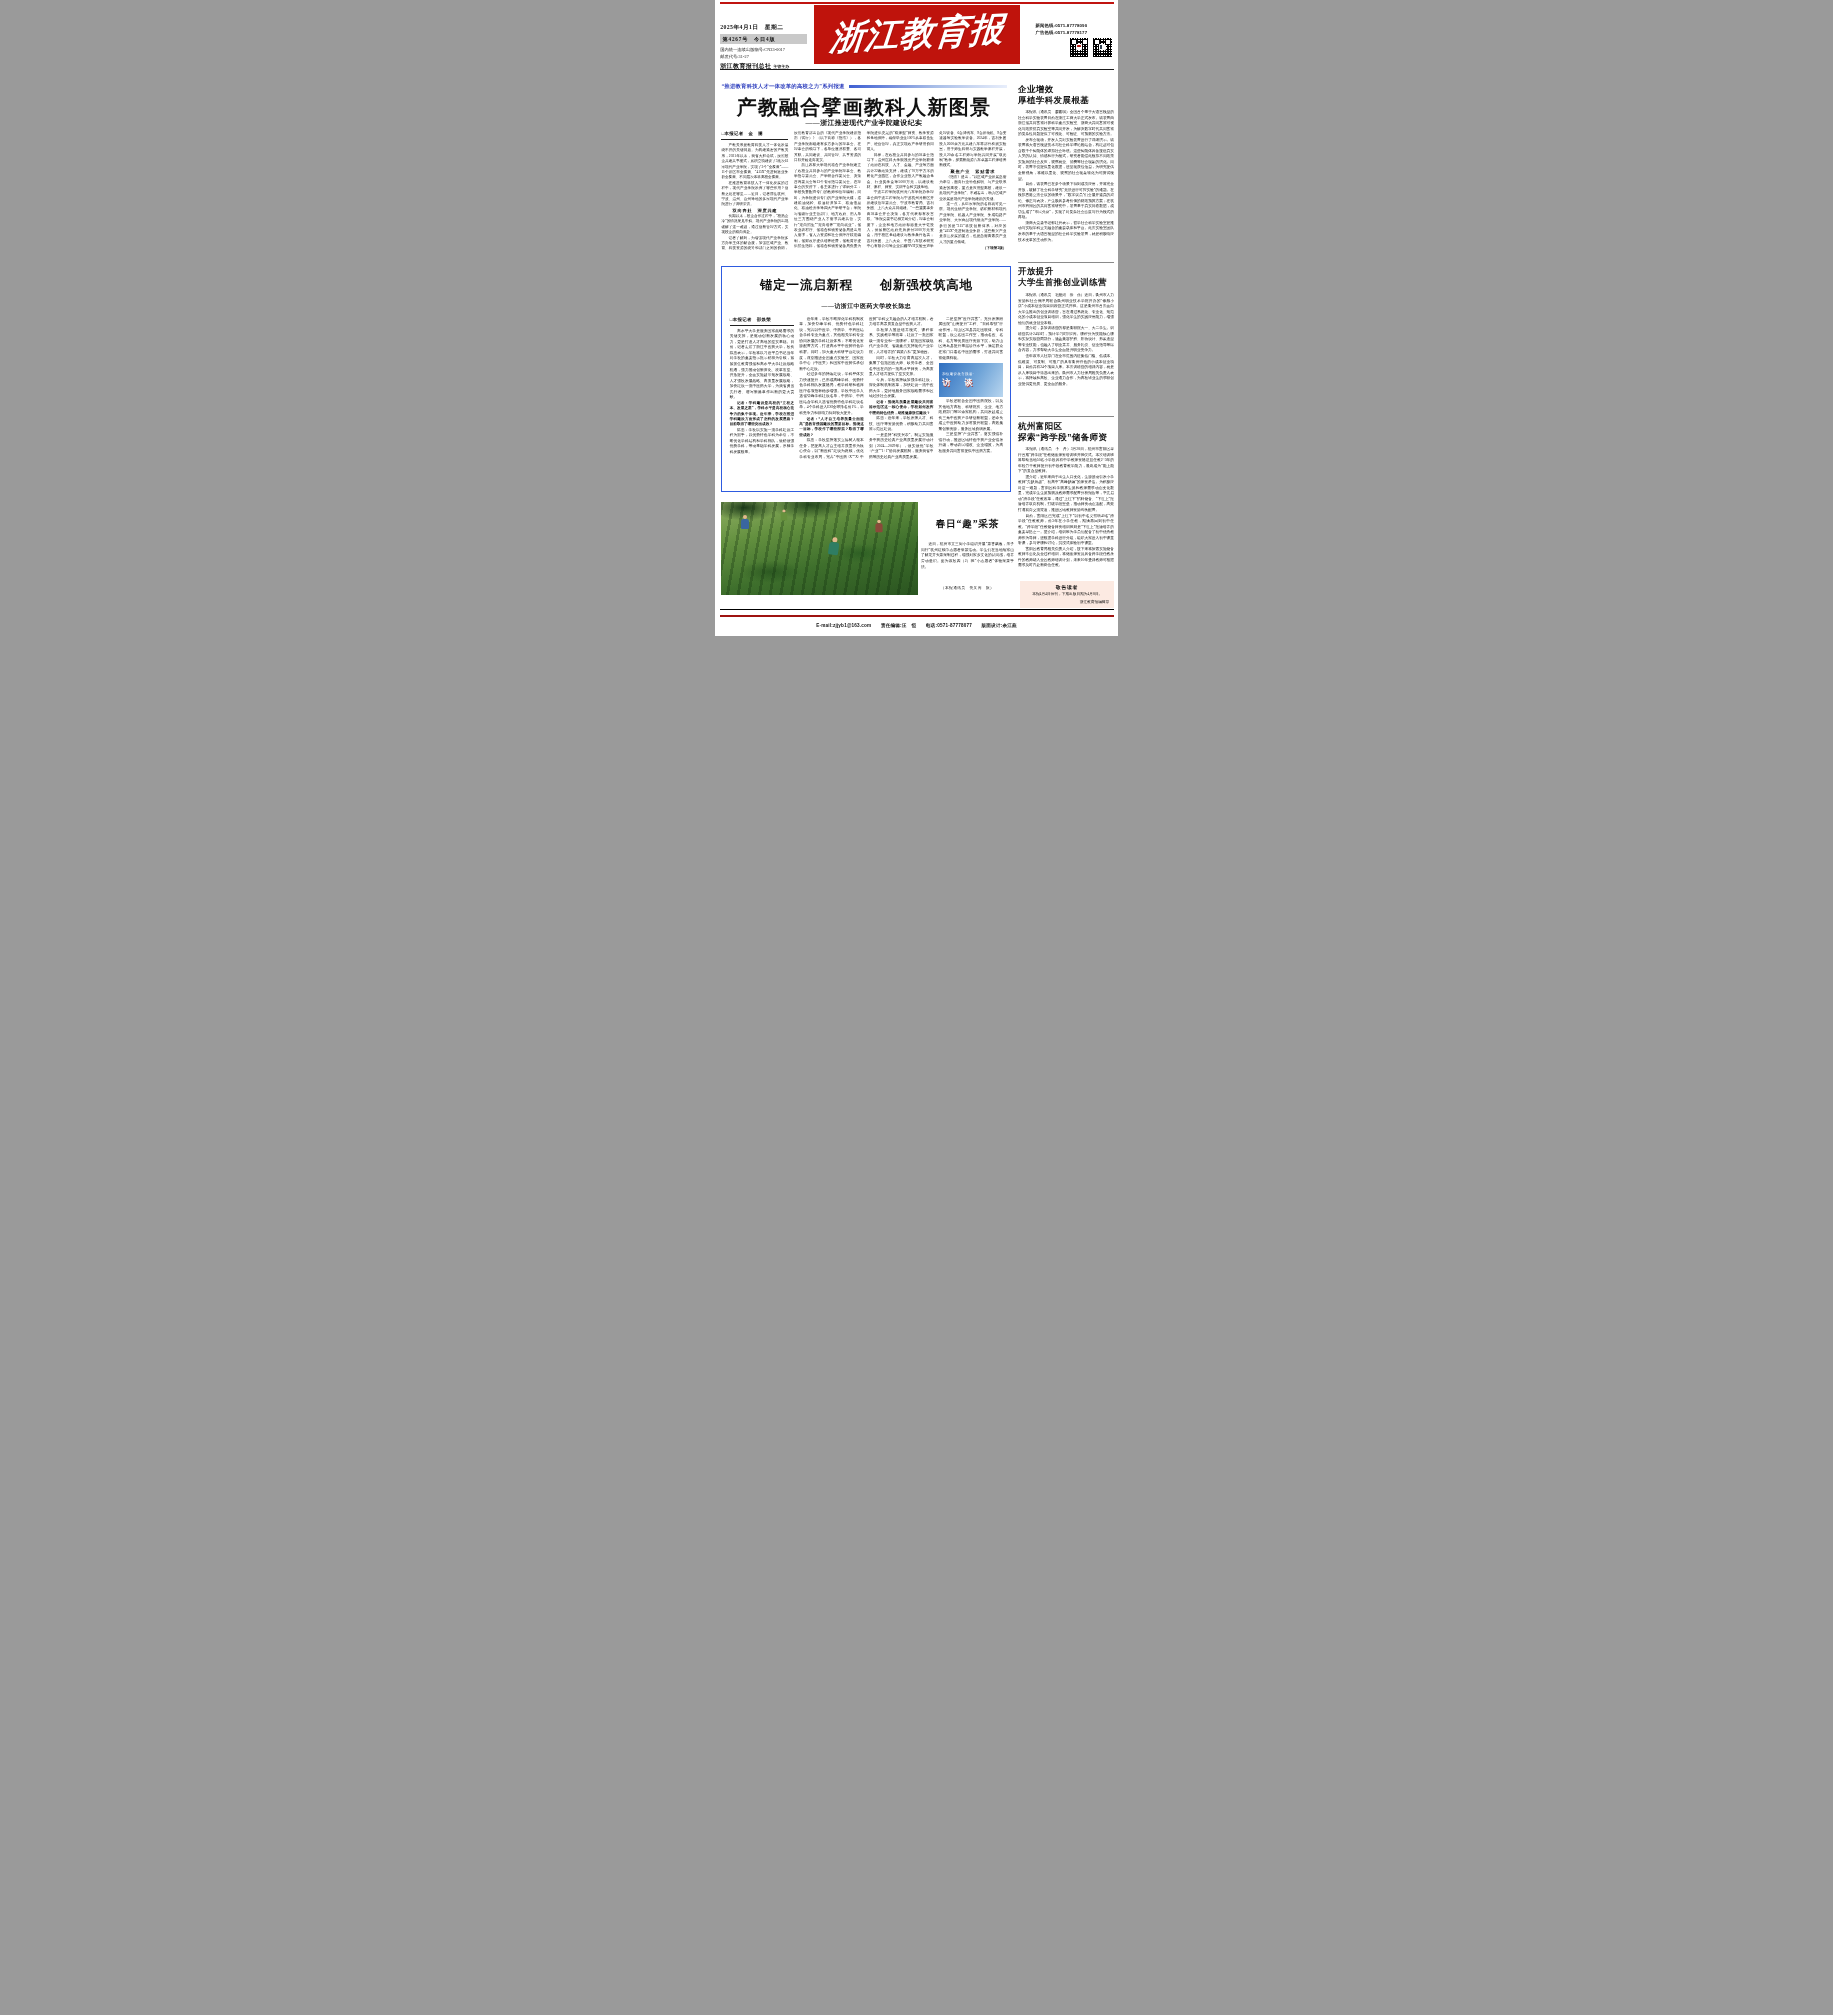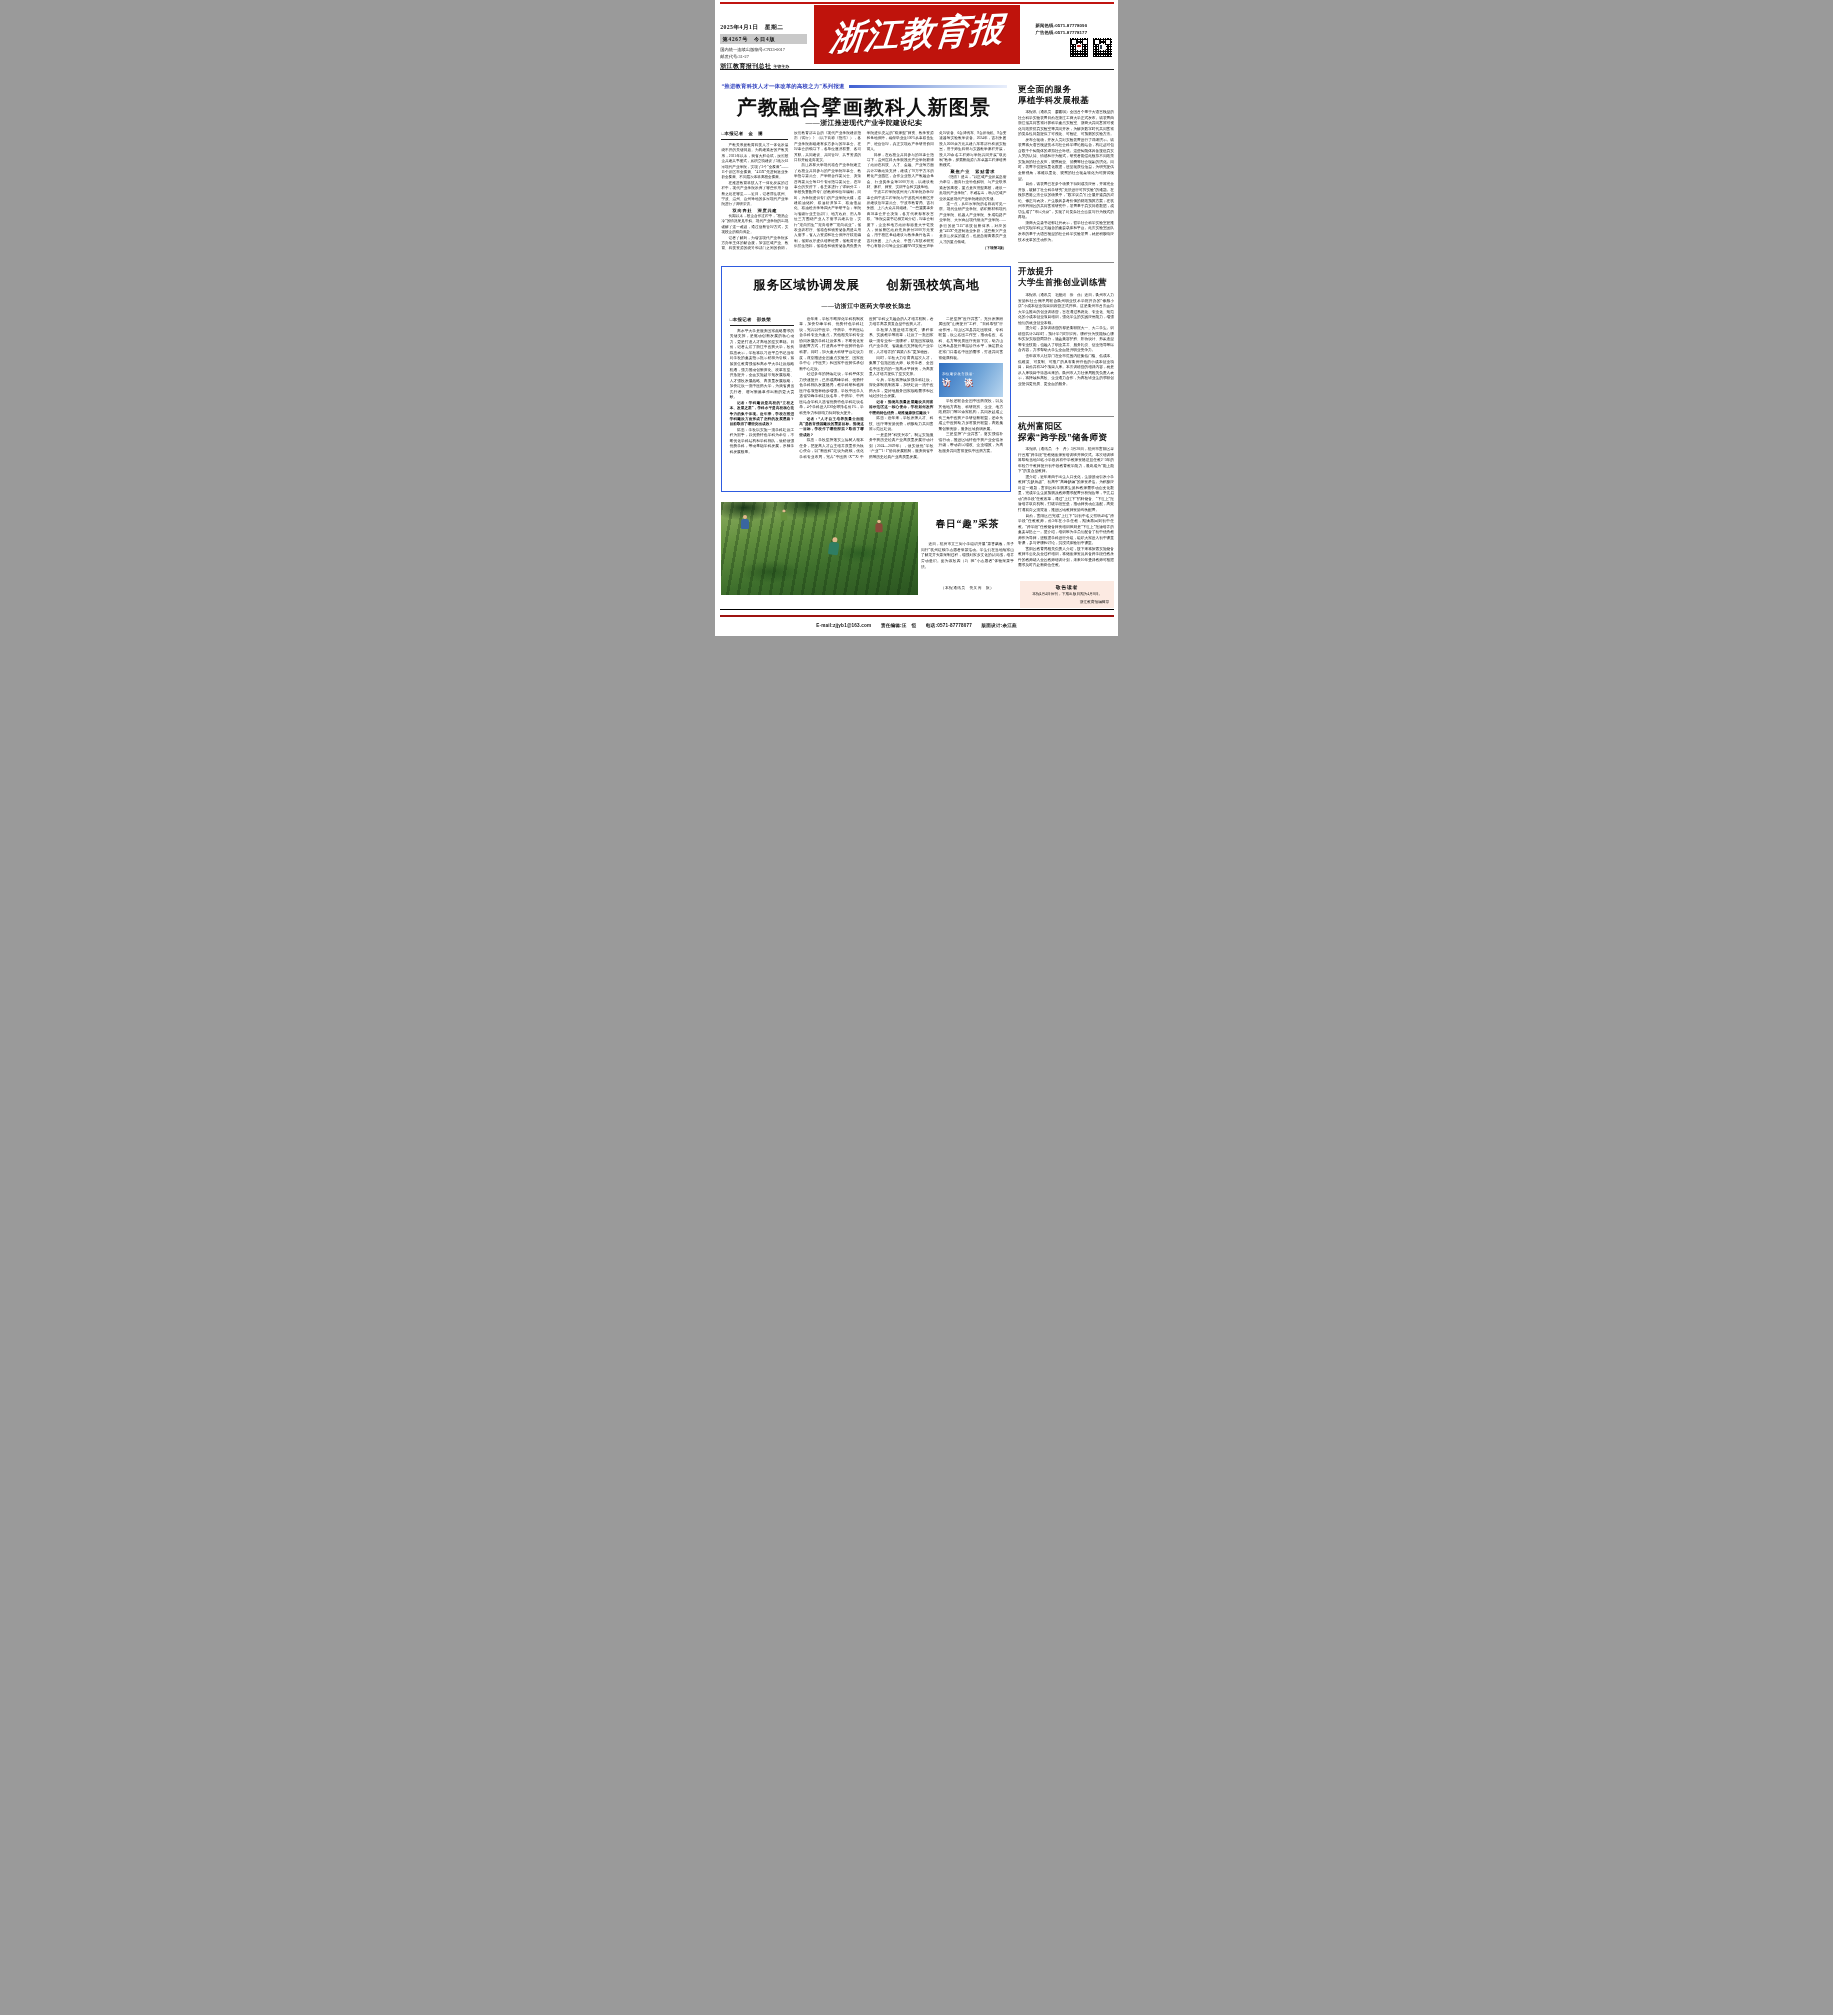--- a/index.html
+++ b/index.html
@@ -145,21 +145,21 @@
     <p>浙江农林大学现代粮食产业学院建立了政校企共同参与的产业学院理事会、教学指导委员会、产学研合作委员会、决策咨询委员会等13个专家指导委员会。在理事会的安排下，各主体进行了详细分工：学校负责配置专门的教师和管理编制，同时，为学院提供专门的产业学院大楼，搭建粮油储检、粮油精深加工、粮油信息化、粮油经济学等四大产学研平台；学院与省级行业主管部门、地方政府、用人单位三方围绕产业人才需求共建共管，实行“定向招生”“定向培养”“定向就业”，省农业农村厅、省粮食和物资储备局提出用人需求，省人力资源和社会保障厅核定编制，省财政厅提供培养经费，省教育厅提供招生指标，省粮食和物资储备局负责为学院提供充足的“双师型”师资、教学资源和基地保障，确保毕业生100%从事粮食生产、经营管理，真正实现政产学研用协同育人。</p>
     <p>同样，在政校企共同参与的理事会指导下，温州医科大学眼视光产业学院获得了政府在科技、人才、金融、产业等方面共计22条政策支持，建成了70万平方米的孵化产业园区，合作企业投入产教融合基金、行业奖学金等5000万元，以建设教材、课程、师资、实训平台和实践基地。</p>
     <p>宁波工程学院杭州湾汽车学院办学理事会由宁波工程学院与宁波杭州湾新区开发建设管理委员会、宁波市教育局、吉利集团、上汽大众共同组建。“一些重要事务由理事会开会决策，各方代表都有发言权。”学院党委书记柳艾岭介绍，理事会制度下，企业和地方政府都愿意大手笔投入，例如新区政府先后拨付5000万元资金，用于校区基础建设与教学条件改善；吉利集团、上汽大众、中国汽车技术研究中心有限公司等企业捐赠NVH实验室声学处理设备、6台博铣车、9台发动机、9台变速器等实验教学设备。2024年，吉利集团投入2600余万元共建汽车零部件检测实验室，用于师生科研与实践教学课程开展，投入20余名工程师与学院共同开展“双元制”教学，探索新能源汽车卓越工程师培养新模式。</p>
     <p class="subh">聚焦产业　紧贴需求</p>
     <p>《指南》提出，“以区域产业发展急需为牵引，面向行业特色鲜明、与产业联系紧密的高校，重点是应用型高校，建设一批现代产业学院”。不难看出，助力区域产业发展是现代产业学院建设的关键。</p>
     <p>这一点，从61家学院的名称就可见一斑。现代生物产业学院、纺织新材料现代产业学院、机器人产业学院、集成电路产业学院、大宗商品现代物流产业学院……参照的是“315”科技创新体系，对应的是“415X”先进制造业集群，这些新兴产业是浙江发展的重点，也是急需高素质产业人才的重点领域。</p>
     <p class="turn">（下转第2版）</p>
   </div>
 
   <div class="abs sb-title" style="top:84px;">
-    <div>更全面的服务</div>
+    <div>企业增效</div>
     <div>厚植学科发展根基</div>
   </div>
   <div class="abs sb-body" style="top:110px;height:149px;">
     <p>本报讯（通讯员　廖嘉琪）全国首个基于大语言模型的社会科学实验装置日前在浙江工商大学正式发布。该装置由浙江省共同富裕计算科学重点实验室、浙商大共同富裕可视化与政策仿真实验室等共同开发，为解决数字时代共同富裕的复杂性问题提供了可视化、可验证、可预测的实验方法。</p>
     <p>发布会现场，开发人员对实验装置进行了详细演示。该装置将大语言模型技术与社会科学理论相结合，构建起可包含数千个智能体的虚拟社会环境。这些智能体具备接近真实人类的认知、情感和行为模式，研究者能借此模拟不同政策实施后的社会反应，观察就业、消费等社会现象的演化。同时，装置不仅提供量化数据，还呈现质性信息，为研究提供全新视角，将难以量化、观察的社会现象转化为可测试模型。</p>
     <p>目前，该装置已在多个场景下得到成功应用，并将完全开放，破解了社会科学研究“无法进行可控实验”的难题。在模拟香港立法会议的场景中，“数字议员”们会展开逼真的辩论、修正与表决，产生极具参考价值的财政预算方案；在杭州市西湖区的共同富裕研究中，装置基于真实问卷数据，成功生成了“市民分身”，实现了对复杂社会态度与行为模式的再现。</p>
     <p>浙商大党委书记郁建兴表示，哲学社会科学实验室是推动与实现学科交叉融合的重要载体和平台。此次实验室团队发布的基于大语言模型的社会科学实验装置，就是积极响应技术变革的主动作为。</p>
   </div>
 
   <div class="abs sb-sep" style="top:262px;"></div>
@@ -187,21 +187,21 @@
     <p>富阳区教育局相关负责人介绍，接下来将探索实施储备教师常态化及全过程培训，将储备师资及具备跨学段任教条件的教师纳入全区教师培训计划，未来10年受训教师可根据需求及时奔赴新岗位任教。</p>
   </div>
 
   <div class="abs notice">
     <div class="notice-title">敬告读者</div>
     <div class="notice-body">本报4月4日休刊，下期出版日期为4月8日。</div>
     <div class="notice-sign">浙江教育报编辑部</div>
   </div>
 
   <div class="abs ivbox">
-    <div class="iv-headline">服务区域协调发展　　创新强校筑高地</div>
+    <div class="iv-headline">锚定一流启新程　　创新强校筑高地</div>
     <div class="iv-subhead">——访浙江中医药大学校长陈忠</div>
     <div class="iv-body">
       <div class="byline">□本报记者　邵焕荣</div>
       <p>高水平大学是服务国家战略需求的关键支撑，是驱动创新发展的核心动力，更是打造人才高地的坚实基础。日前，记者走访了浙江中医药大学，校长陈忠表示，学校将以习近平总书记当年对学校的重要指示批示精神为引领，紧紧抓住教育强省和高水平大学建设战略机遇，强力推动创新深化、改革攻坚、开放提升，全面实施超常规发展战略、人才强校发展战略、高质量发展战略，加快建设一流中医药大学，为我省勇当先行者、谱写新篇章作出新的更大贡献。</p>
       <p class="q">记者：学科建设是高校的“立校之本、发展之基”，学科水平是高校核心竞争力的集中体现。近年来，学校在推进学科建设方面形成了怎样的发展思路？目前取得了哪些突出成效？</p>
       <p>陈忠：学校以实施一流学科建设工程为抓手，以优势特色学科为牵引，不断优化学科结构和学科梯队，做精做强优势学科，带动基础学科发展，厚植学科发展根基。</p>
       <p>近年来，学校不断深化学科机制改革，加快登峰学科、优势特色学科建设，完善以中医学、中药学、中西医结合学科专业为重点，其他相关学科专业协同发展的学科建设体系；不断优化资源配置方式，打造高水平中医药特色学科群。同时，加大重大科研平台建设力度，谋划推进全国重点实验室、国家医学中心（中医类）和国家中医药传承创新中心建设。</p>
       <p>经过多年的持续建设，学科整体实力快速提升，已形成高峰学科、优势特色学科梯队发展格局，教学科研和临床医疗各项指标稳步增强。学校中医学入选省登峰学科建设名单，中药学、中西医结合学科入选省优势特色学科建设名单，4个学科进入ESI全球排名前1%，学科竞争力和影响力得到较大提升。</p>
       <p class="q">记者：“人才自主培养质量全面提高”是教育强国建设的重要目标。围绕这一目标，学校作了哪些探索？取得了哪些成效？</p>
       <p>陈忠：学校坚持落实立德树人根本任务，把提高人才自主培养质量作为核心使命，以“新医科”建设为统领，优化学科专业布局，完善“中医药+X”“X+中医药”学科交叉融合的人才培养机制，着力培养高素质复合型中医药人才。</p>

